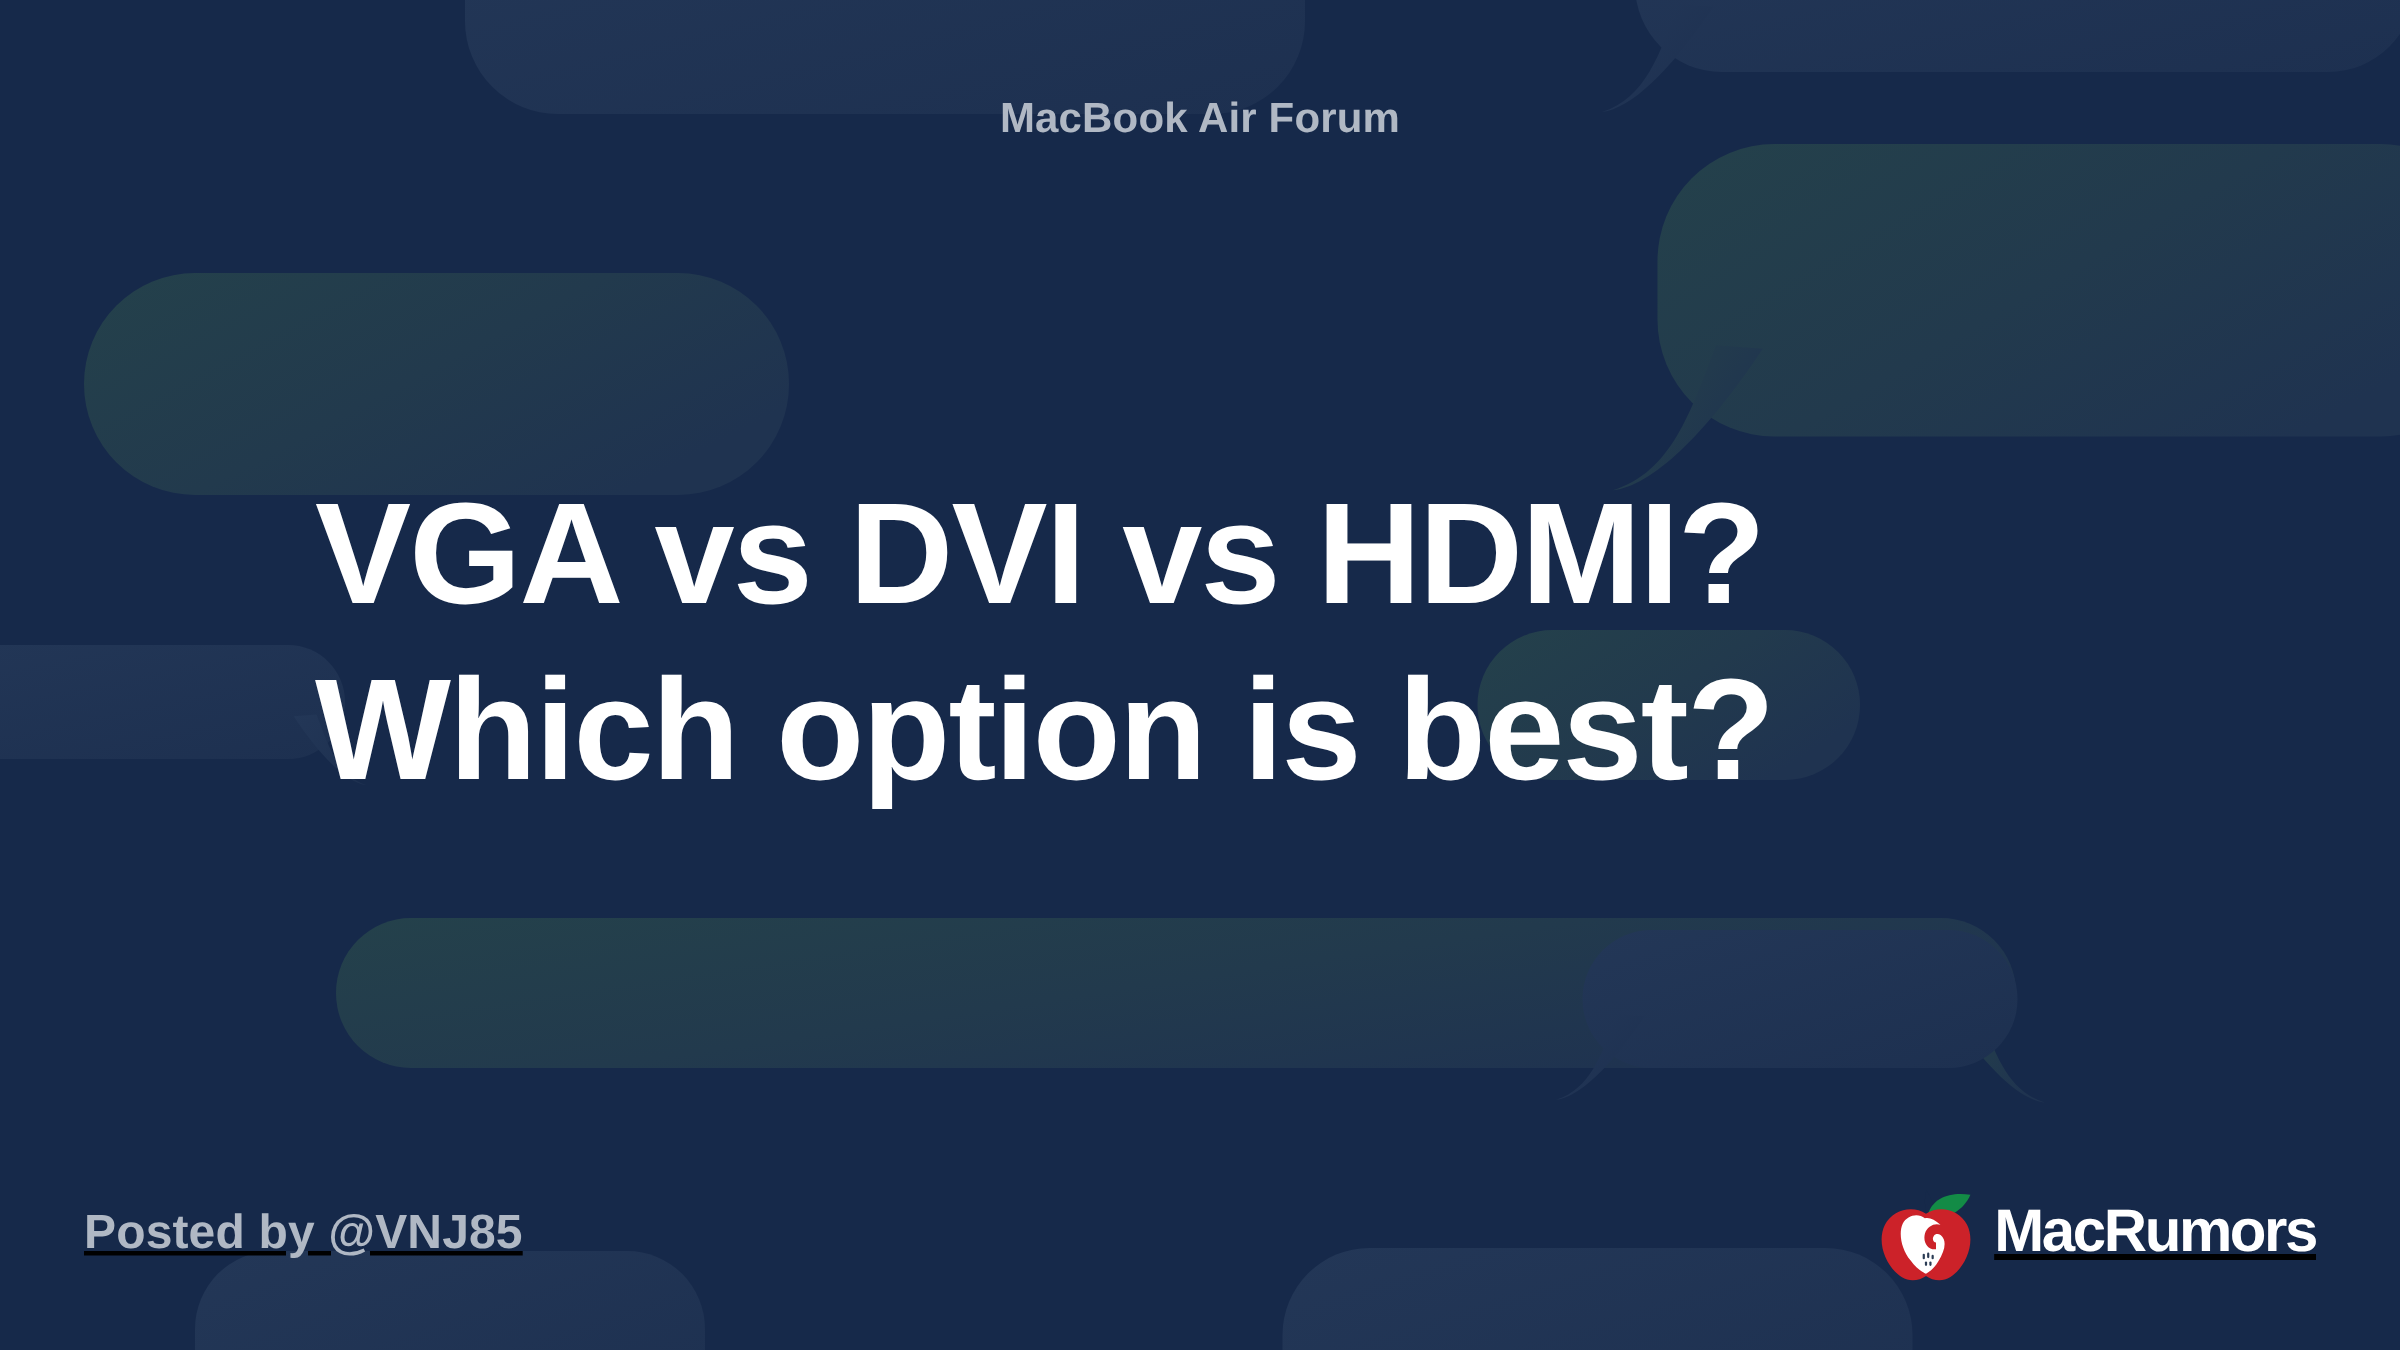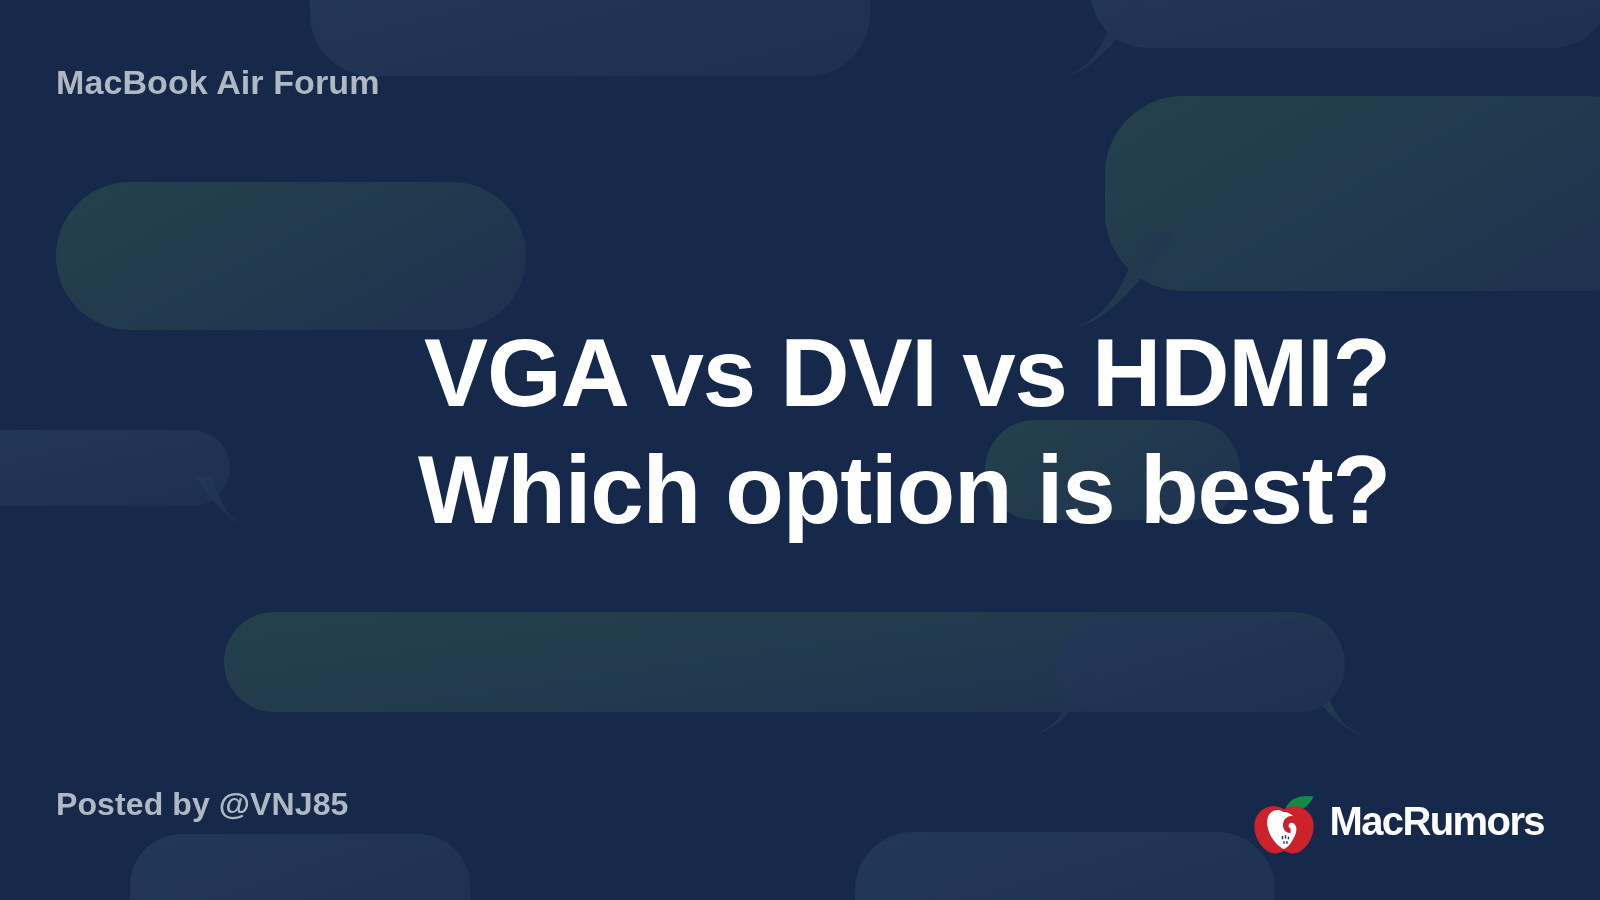--- a/index.html
+++ b/index.html
@@ -30,52 +30,54 @@
   #content {
     position: absolute;
     inset: 0;
     display: flex;
     flex-direction: column;
     padding: 62px 56px 44px 56px;
     box-sizing: border-box;
   }
 
   .forum-name {
-    text-align: left;
+    text-align: center;
     color: #b0b8c4;
-    font-size: 34px;
+    font-size: 28px;
     font-weight: bold;
     letter-spacing: 0.1px;
     line-height: 1.2;
     flex: 0 0 auto;
   }
 
   .title-wrap {
     flex: 1 1 auto;
     display: flex;
     align-items: center;
     justify-content: center;
     margin-top: -26px;
   }
   .post-title {
     color: #ffffff;
     font-size: 96px;
     font-weight: bold;
     line-height: 1.22;
-    text-align: right;
+    text-align: left;
     letter-spacing: -1.2px;
     max-width: 1180px;
     margin: 0;
   }
 
   .footer {
     flex: 0 0 auto;
     display: flex;
+    align-items: center;
     justify-content: space-between;
     height: 70px;
+    text-decoration: underline;
   }
 
   .posted-by {
     color: #b0b8c4;
     font-size: 32px;
     font-weight: bold;
     letter-spacing: 0.1px;
     white-space: nowrap;
   }
 

